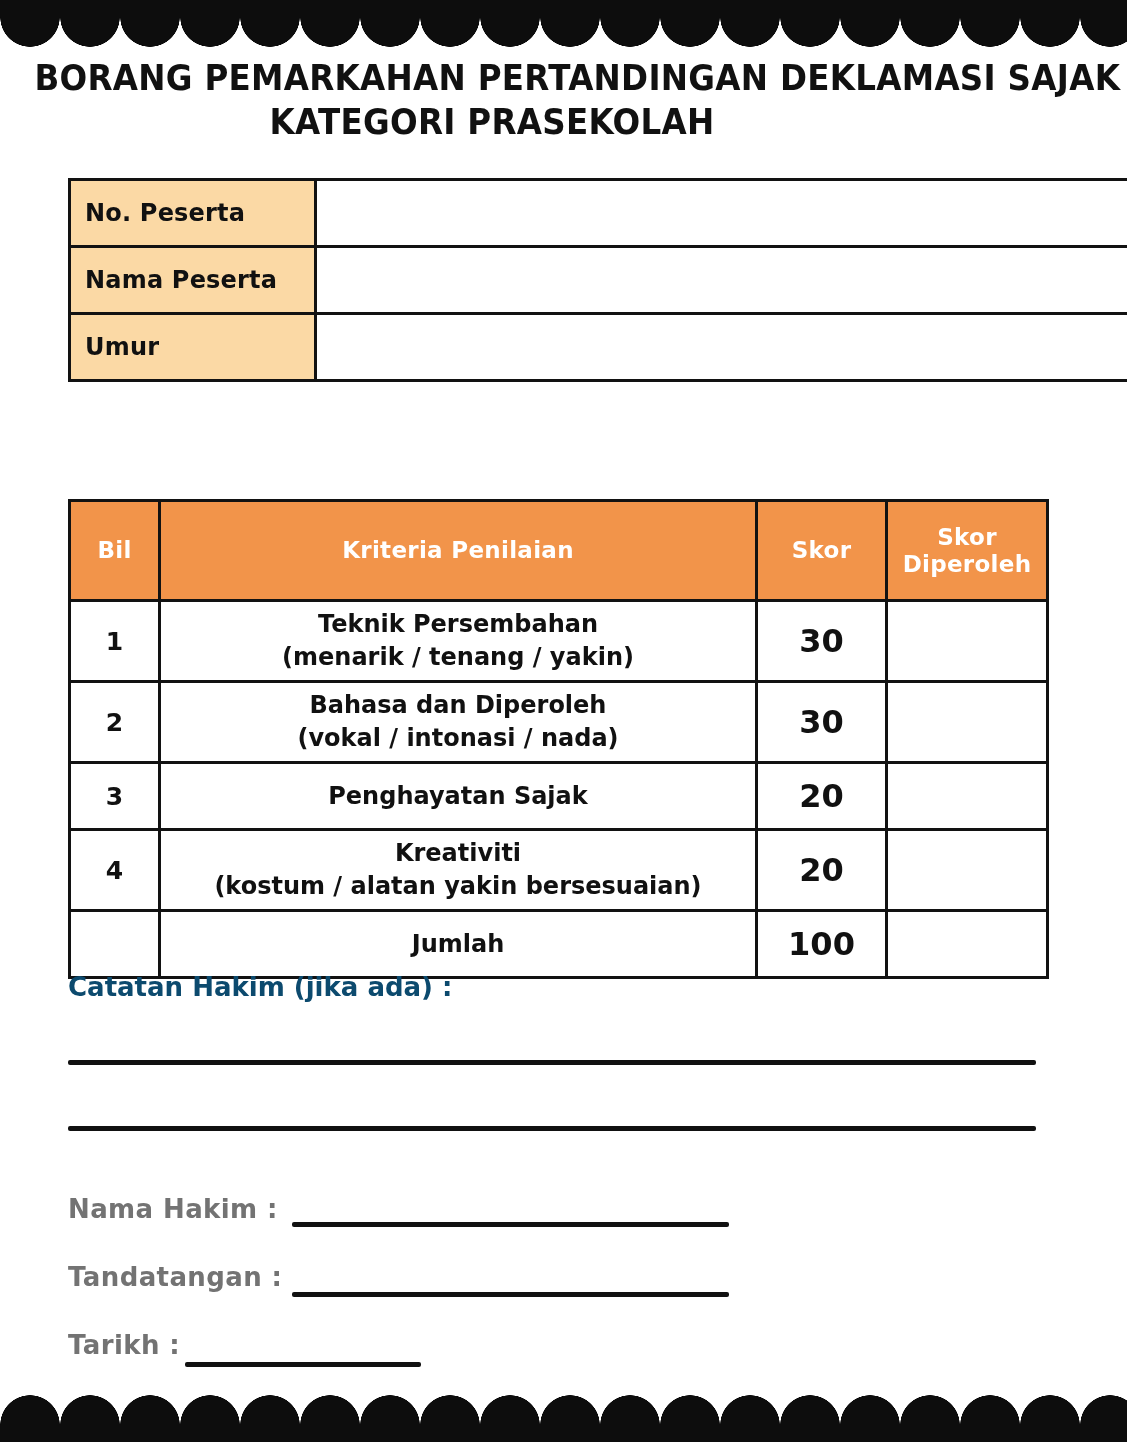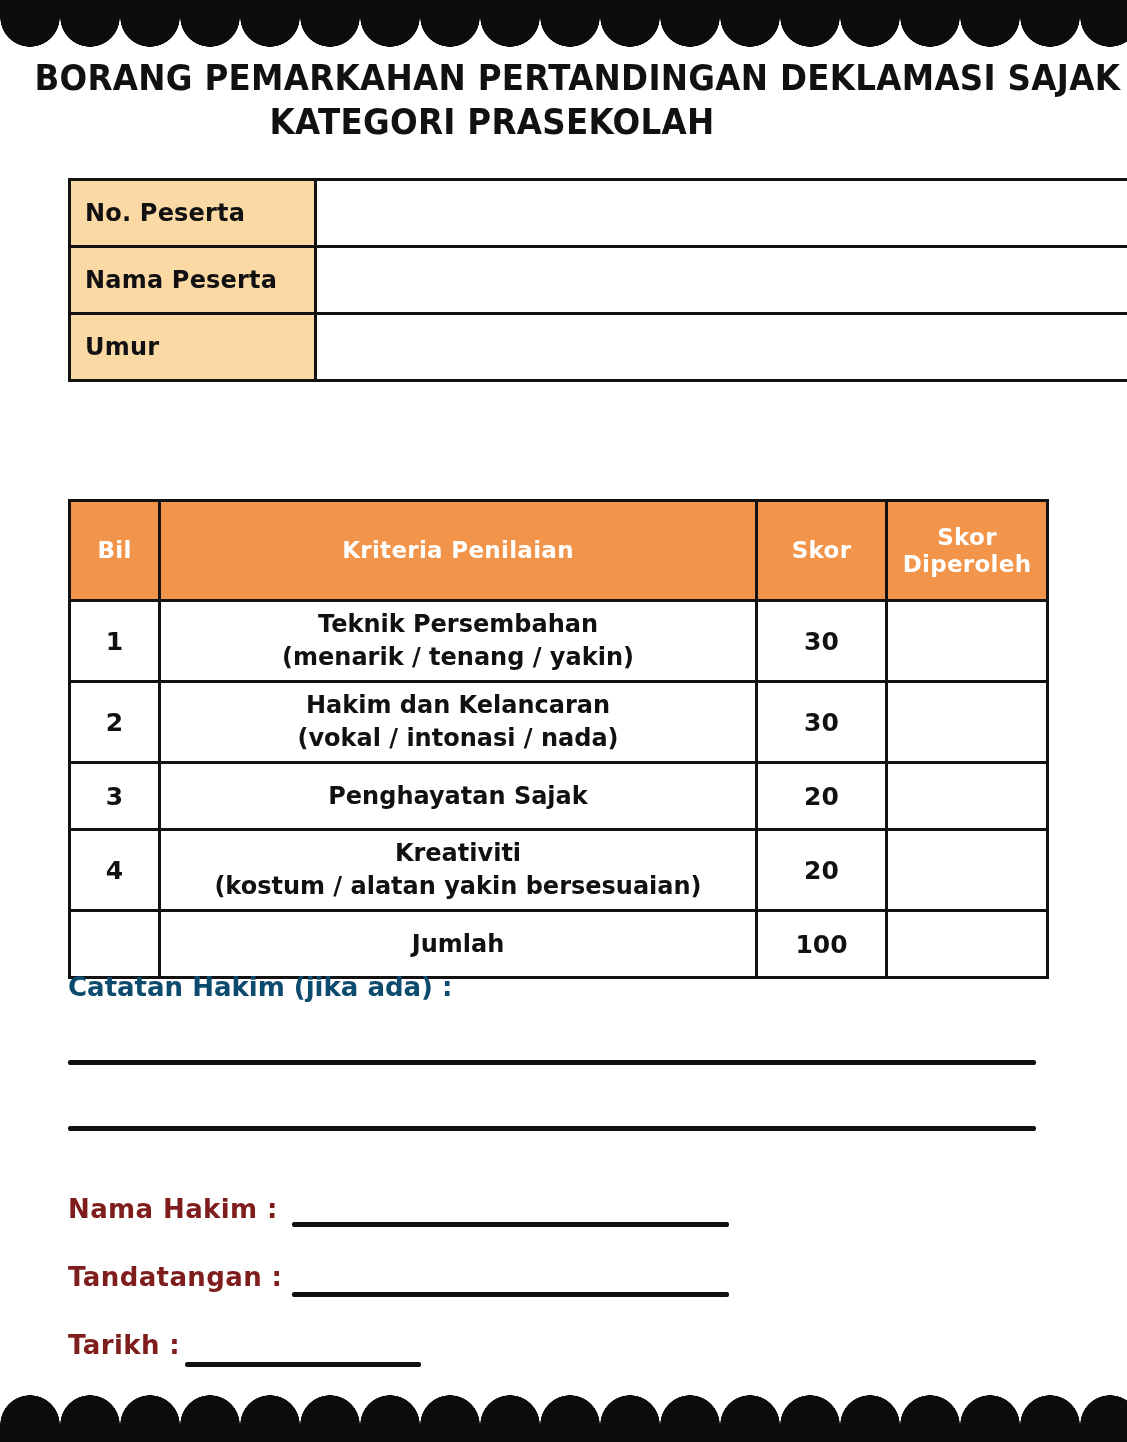--- a/index.html
+++ b/index.html
@@ -119,21 +119,21 @@
     font-weight: 700;
     font-size: 24px;
   }
   .score-table tbody td.bil { font-size: 25px; }
   .score-table tbody td.kriteria {
     font-size: 24px;
     line-height: 33px;
     padding: 6px 8px;
   }
   .score-table tbody td.kriteria .sub { display: block; }
-  .score-table tbody td.skor { font-size: 25px; }
+  .score-table tbody td.skor { font-size: 32px; }
   .score-table tbody td.got  { background: #ffffff; }
 
   .row-h-two { height: 78px; }
   .row-h-one { height: 67px; }
 
   
   .notes-label {
     position: absolute;
     top: 972px; left: 68px;
     font-family: "DejaVu Sans", sans-serif;
@@ -150,21 +150,21 @@
   .note-rule-1 { top: 1060px; left: 68px; width: 968px; }
   .note-rule-2 { top: 1126px; left: 68px; width: 968px; }
 
   
   .sig-row {
     position: absolute;
     left: 68px;
     font-family: "DejaVu Sans", sans-serif;
     font-weight: 700;
     font-size: 26px;
-    color: #7f1d1d;
+    color: #737373;
     letter-spacing: 0.4px;
   }
   .sig-nama  { top: 1194px; }
   .sig-tanda { top: 1262px; }
   .sig-tarikh{ top: 1330px; }
 
   .sig-rule-nama   { top: 1222px; left: 292px; width: 437px; }
   .sig-rule-tanda  { top: 1292px; left: 292px; width: 437px; }
   .sig-rule-tarikh { top: 1362px; left: 185px; width: 236px; }
 </style>
@@ -215,21 +215,21 @@
         <td class="kriteria">
           <span>Teknik Persembahan</span>
           <span class="sub">(menarik / tenang / yakin)</span>
         </td>
         <td class="skor">30</td>
         <td class="got"></td>
       </tr>
       <tr class="row-h-two">
         <td class="bil">2</td>
         <td class="kriteria">
-          <span>Hakim dan Kelancaran</span>
+          <span>Bahasa dan Diperoleh</span>
           <span class="sub">(vokal / intonasi / nada)</span>
         </td>
         <td class="skor">30</td>
         <td class="got"></td>
       </tr>
       <tr class="row-h-one">
         <td class="bil">3</td>
         <td class="kriteria">
           <span>Penghayatan Sajak</span>
         </td>

